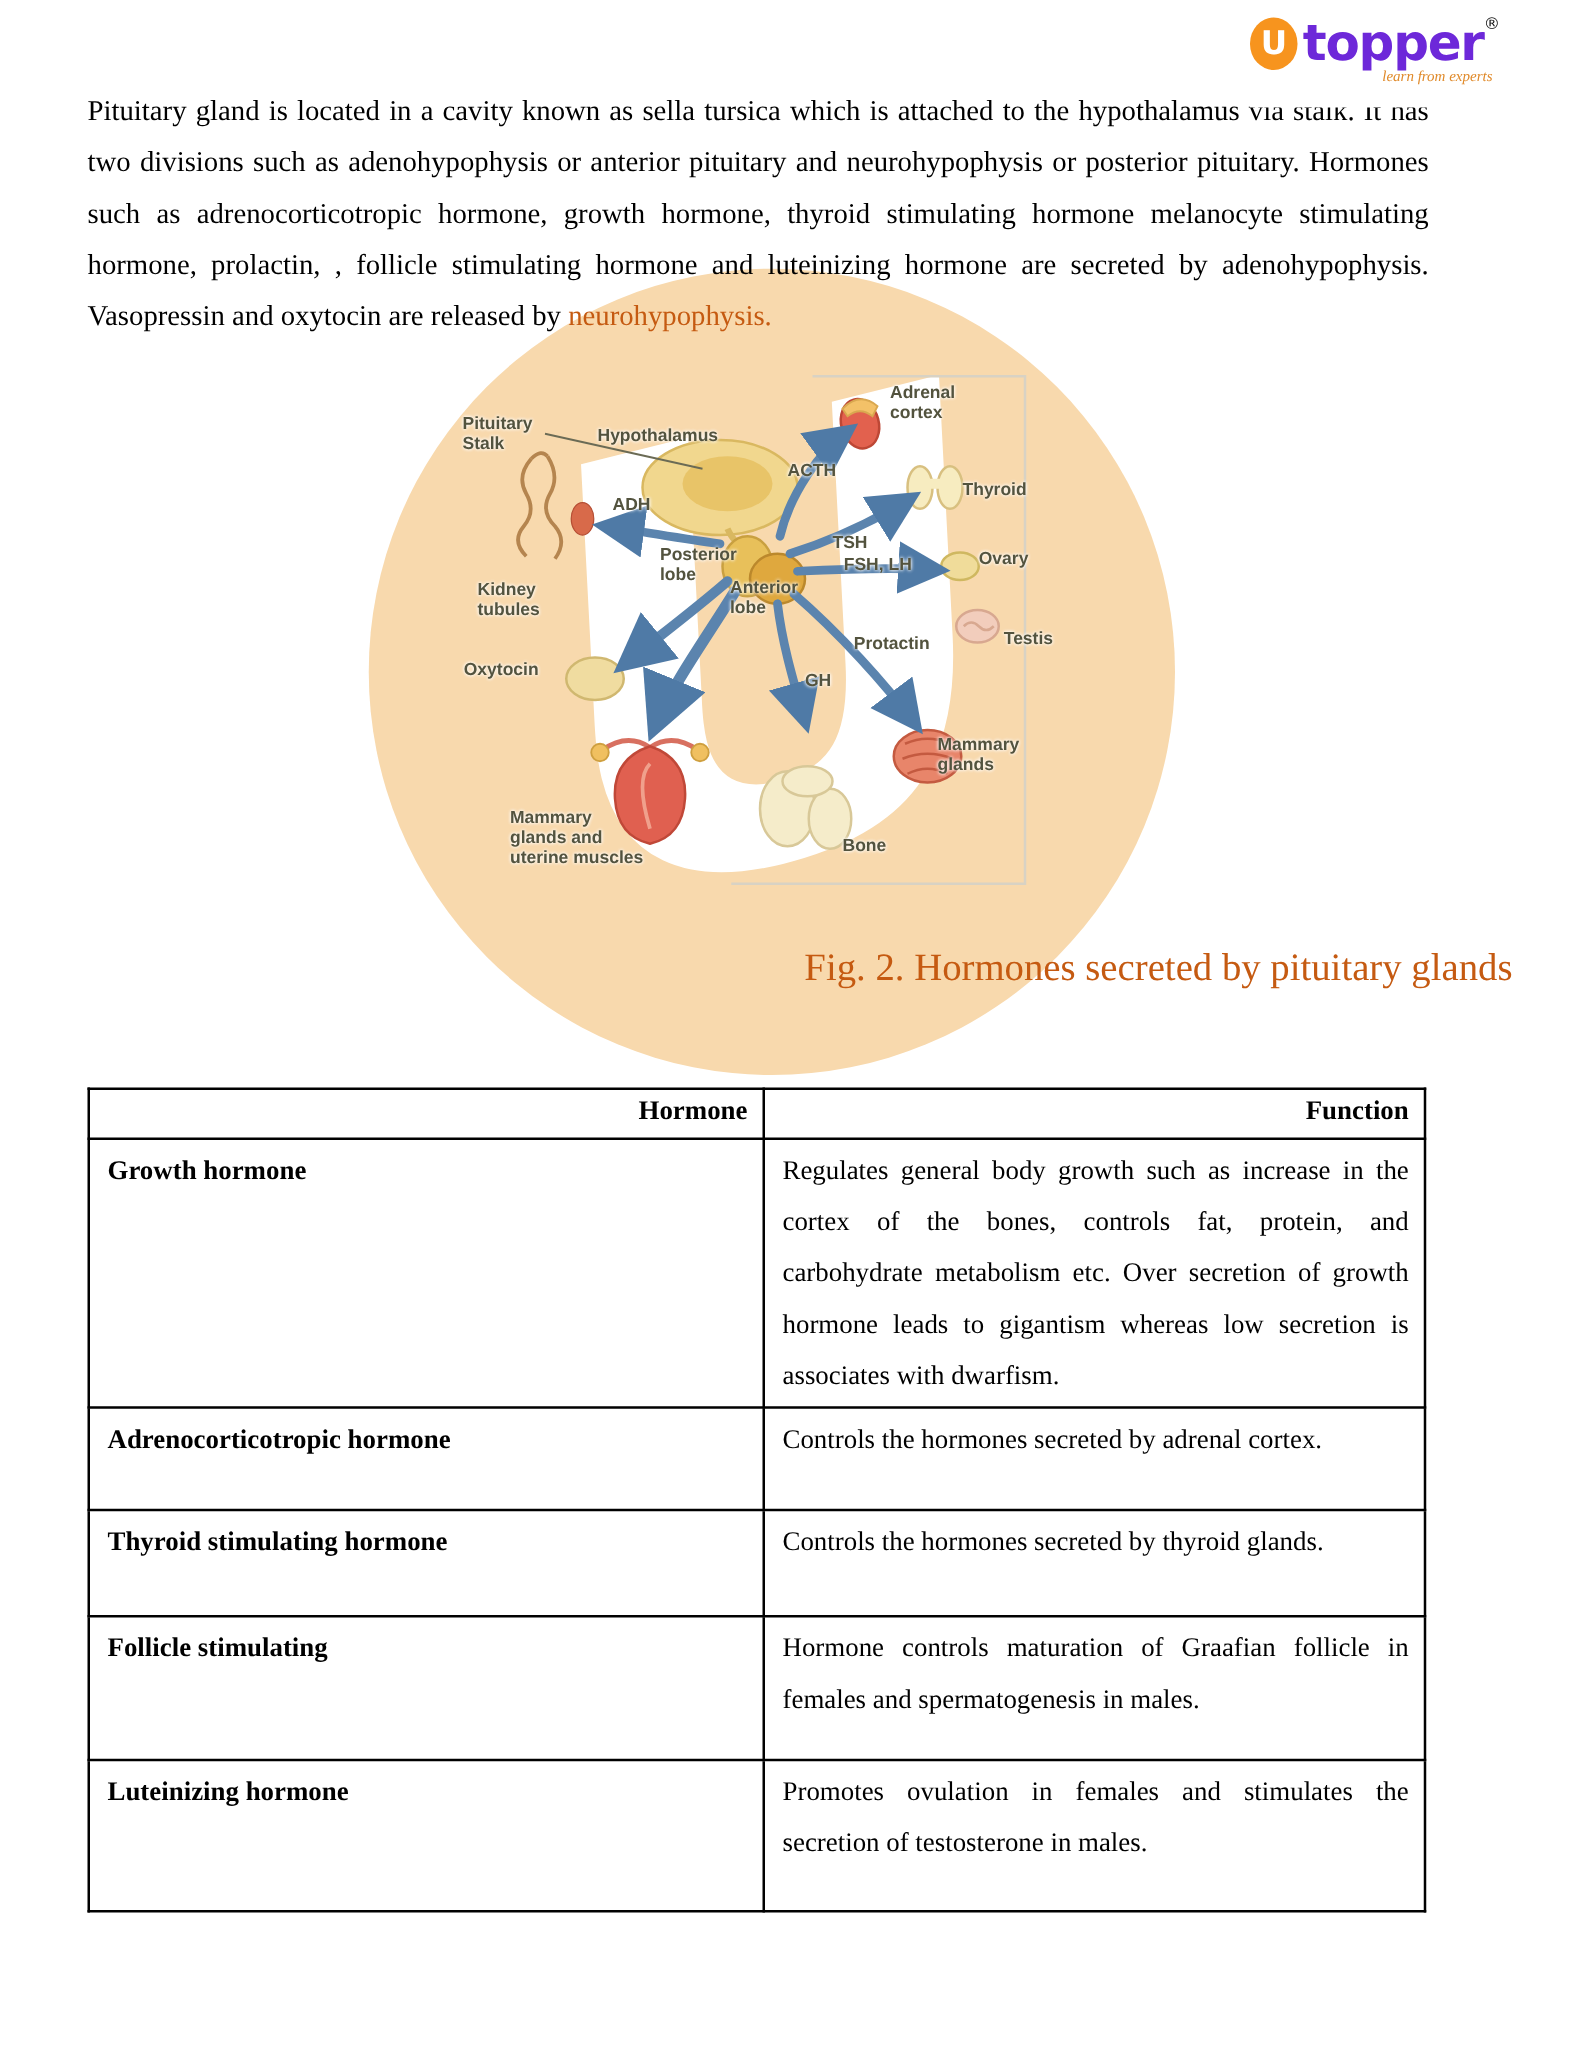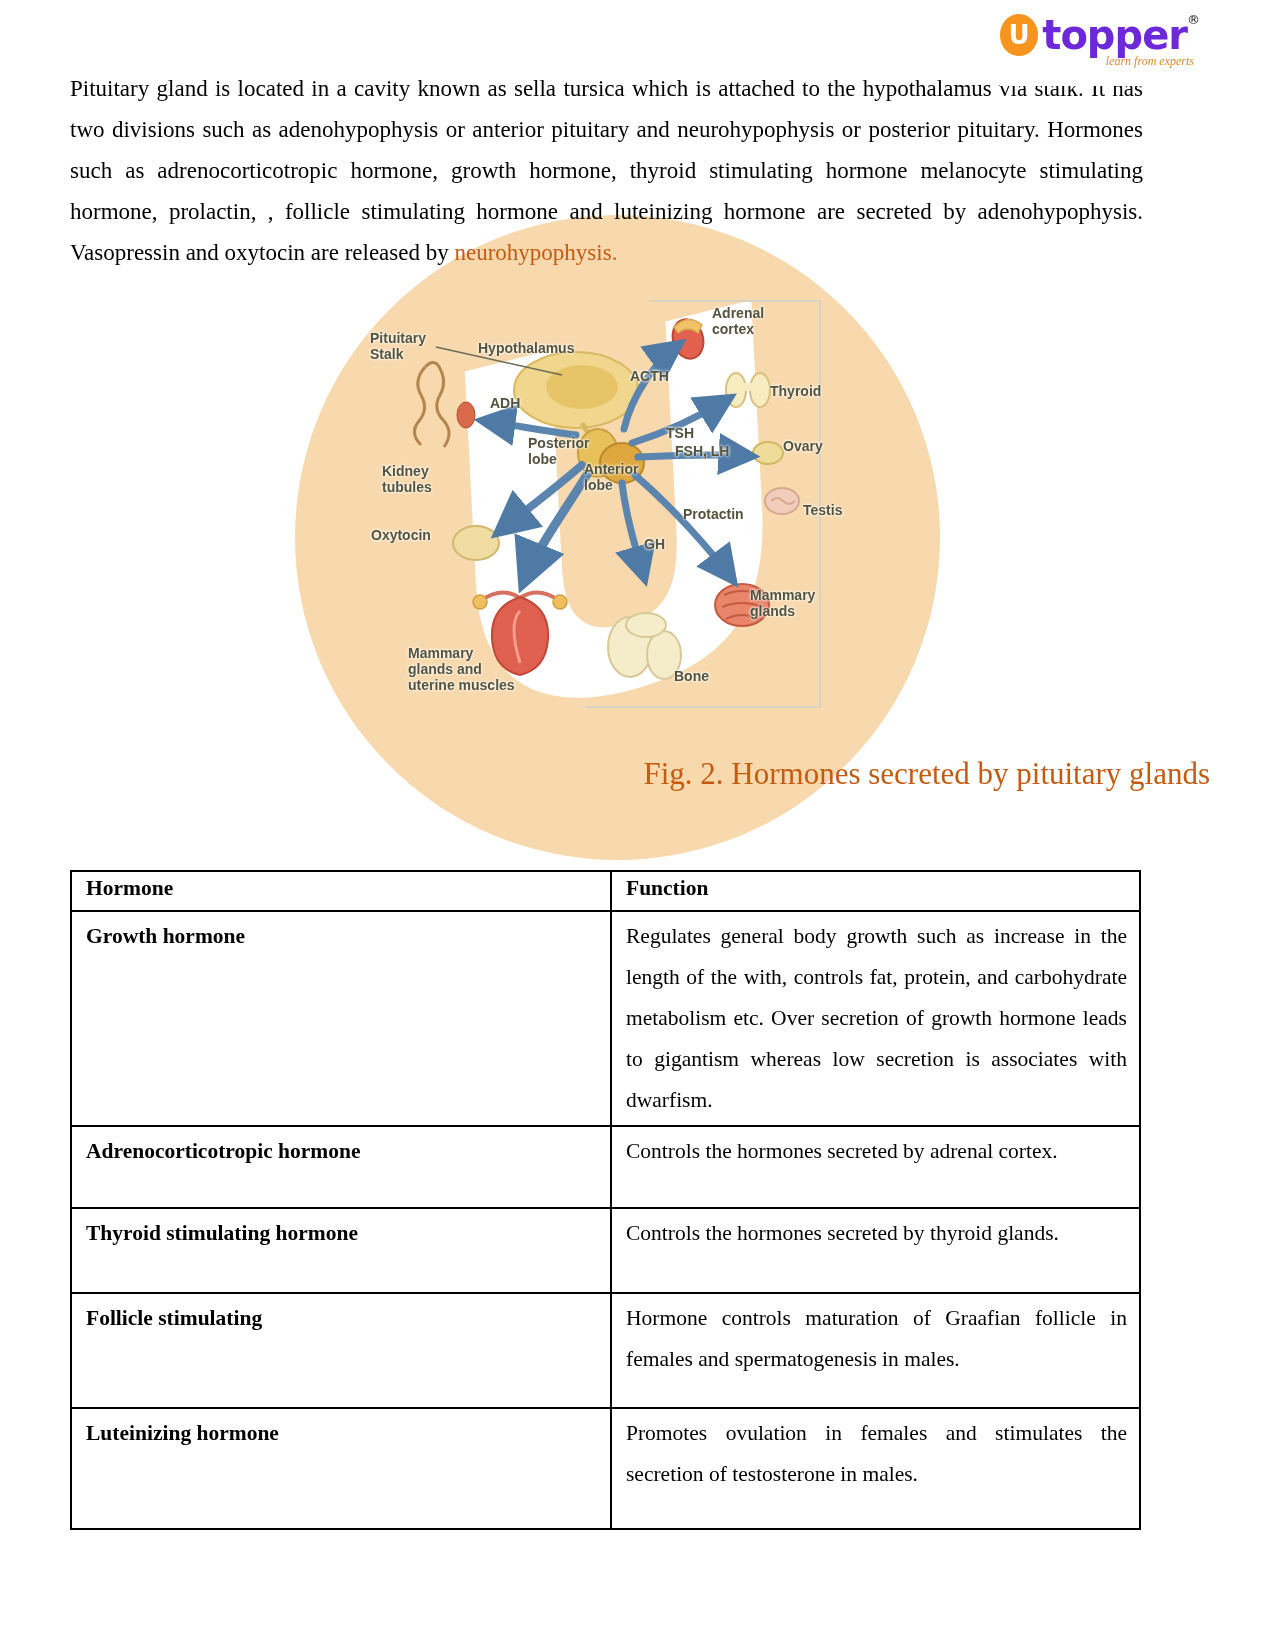--- a/index.html
+++ b/index.html
@@ -27,21 +27,21 @@
   
   .figure-area { position:absolute; left:330px; top:295px; width:540px; height:420px; z-index:2; }
   .figure-area svg { position:absolute; left:0; top:0; }
   .dlabel { position:absolute; font-family:"Liberation Sans", sans-serif; font-weight:bold; font-size:14px; line-height:16px; color:#53533e; white-space:pre-line; text-shadow:0 0 3px #fff, 0 0 3px #fff; z-index:3; }
 
   .fig-caption { position:absolute; left:0; top:756px; width:1210px; text-align:right; font-weight:normal; font-size:31px; color:#c55a11; z-index:3; }
 
   
   .hormone-table { position:absolute; left:70px; top:870px; width:1071px; border-collapse:collapse; table-layout:fixed; font-size:21.5px; z-index:3; }
   .hormone-table td, .hormone-table th { border:2px solid #000; vertical-align:top; padding:4px 12px 4px 14px; text-align:left; }
-  .hormone-table th { font-weight:bold; height:40px; }
+  .hormone-table th { font-weight:bold; height:40px;text-align:right; }
   .hormone-table td.hcell { font-weight:bold; line-height:41px; }
   .hormone-table td.fcell { line-height:41px; text-align:justify; }
   .col-h { width:540px; }
   tr.r1 { height:205px; } tr.r2 { height:82px; } tr.r3 { height:85px; } tr.r4 { height:115px; } tr.r5 { height:121px; }
 </style>
 </head>
 <body>
 
 <div class="page">
 
@@ -177,21 +177,21 @@
         <col class="col-h">
         <col>
       </colgroup>
     <tbody>
         <tr>
       <th>Hormone</th>
       <th>Function</th>
     </tr>
     <tr class="r1">
       <td class="hcell">Growth hormone</td>
-      <td class="fcell">Regulates general body growth such as increase in the length of the with, controls fat, protein, and carbohydrate metabolism etc. Over secretion of growth hormone leads to gigantism whereas low secretion is associates with dwarfism.</td>
+      <td class="fcell">Regulates general body growth such as increase in the cortex of the bones, controls fat, protein, and carbohydrate metabolism etc. Over secretion of growth hormone leads to gigantism whereas low secretion is associates with dwarfism.</td>
     </tr>
     <tr class="r2">
       <td class="hcell">Adrenocorticotropic hormone</td>
       <td class="fcell">Controls the hormones secreted by adrenal cortex.</td>
     </tr>
     <tr class="r3">
       <td class="hcell">Thyroid stimulating hormone</td>
       <td class="fcell">Controls the hormones secreted by thyroid glands.</td>
     </tr>
     <tr class="r4">

